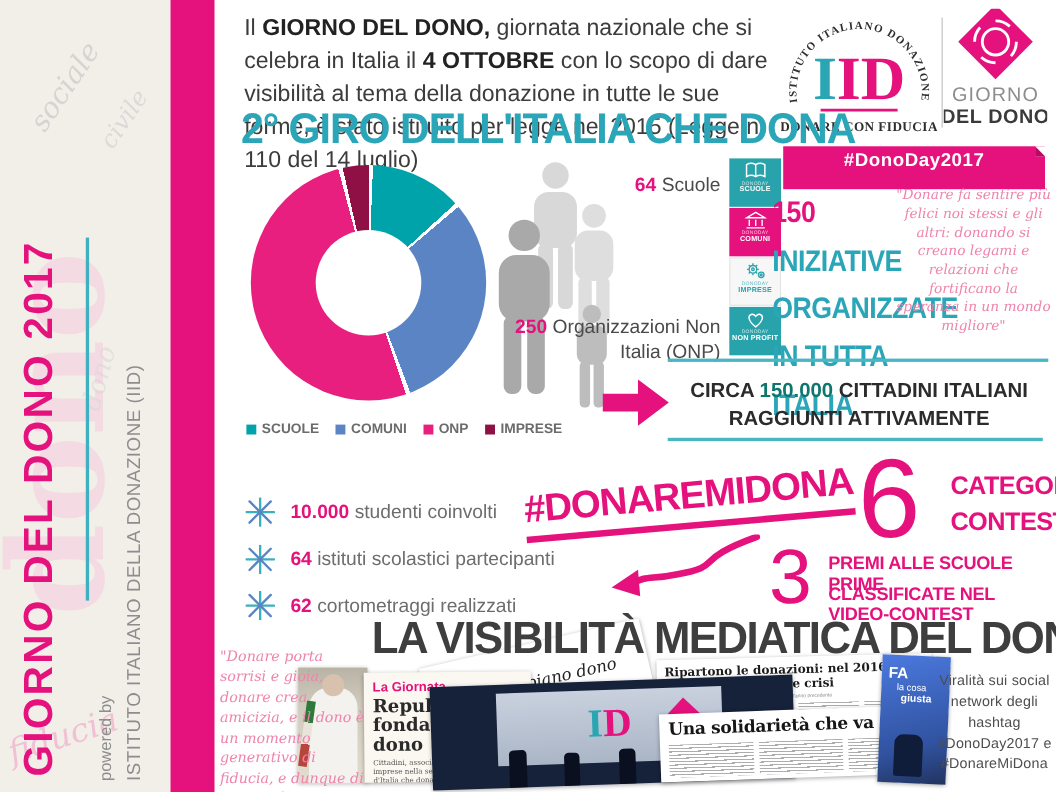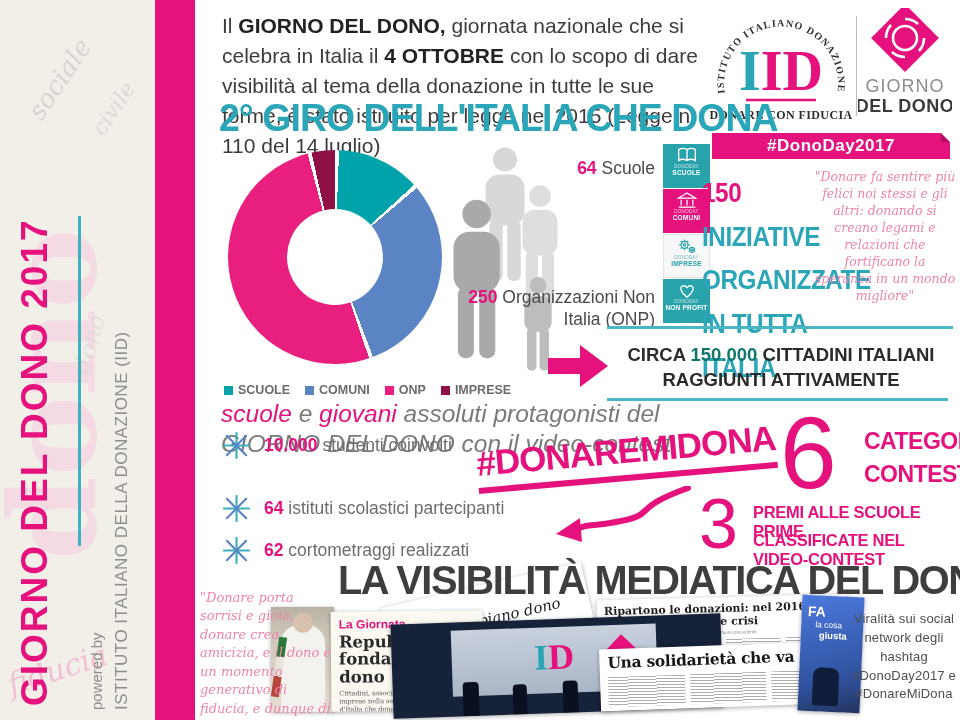--- a/index.html
+++ b/index.html
@@ -37,21 +37,21 @@
 
   
   .intro { left:222px; top:11px; width:492px; font-size:21px; line-height:1.43; color:#3c3c3c; }
   .intro b { color:#222; }
 
   
   .iid-logo { left:710px; top:6px; width:142px; height:126px; }
   .logo-sep { left:856px; top:16px; width:1px; height:100px; background:#bdbdbd; }
   .gdd-logo { left:858px; top:8px; width:94px; height:120px; }
   .banner {
-    left:712px; top:133px; width:238px; height:26px; background:#e5117d;
+    left:712px; top:133px; width:238px; height:39px; background:#e5117d;
     color:#fff; font-size:17px; font-weight:bold; text-align:center; line-height:26px; letter-spacing:.5px;
   }
   .banner::after {
     content:''; position:absolute; right:0; top:0;
     border-top:9px solid #ffffff; border-left:9px solid #b60d63;
   }
 
   
   .main-heading {
     left:219px; top:96px; font-size:39px; color:#2ba6b8; white-space:nowrap;
@@ -109,21 +109,21 @@
   .big-arrow { left:546px; top:341px; }
 
   
   .prota { left:221px; top:399px; font-size:24.5px; font-style:italic; color:#7a7a7a; line-height:1.22; white-space:nowrap; }
   .prota .pink { color:#e5117d; }
 
   
   .bullet { position:absolute; display:flex; align-items:center; gap:14px; }
   .bullet .txt { font-size:17.5px; color:#6d6d6d; }
   .bullet .num { color:#e5117d; font-weight:bold; }
-  .bullet1 { left:223px; top:432px; }
+  .bullet1 { left:223px; top:452px; }
   .bullet2 { left:223px; top:495px; }
   .bullet3 { left:223px; top:537px; }
 
   
   .hashtag {
     left:477px; top:444px; font-size:35px; font-weight:bold; color:#e5117d;
     letter-spacing:-1px; transform:rotate(-5deg); transform-origin:0 50%;
     border-bottom:6px solid #e5117d; padding-bottom:4px; white-space:nowrap;
   }
   .swoosh { left:552px; top:486px; }
@@ -337,24 +337,20 @@
 
   <svg class="abs big-arrow" width="64" height="50" viewBox="0 0 64 50">
     <polygon points="2,17 34,17 34,4 62,25 34,46 34,33 2,33" fill="#e5117d"></polygon>
   </svg>
   <div class="abs reach">
     <div><span>CIRCA </span><span class="num">150.000</span><span> CITTADINI ITALIANI</span></div>
     <div>RAGGIUNTI ATTIVAMENTE</div>
   </div>
   <div class="abs tline2"></div>
 
-  <div class="abs prota">
-    <div><span class="pink">scuole</span><span> e </span><span class="pink">giovani</span><span> assoluti protagonisti del</span></div>
-    <div>GIORNO DEL DONO con il video-contest</div>
-  </div>
 
   <div class="bullet bullet1">
     <svg width="27" height="27">
         <use href="#asterisk"></use>
       </svg>
     <span class="txt"><span class="num">10.000</span> <span>studenti coinvolti</span></span>
   </div>
   <div class="bullet bullet2">
     <svg width="27" height="27">
         <use href="#asterisk"></use>

